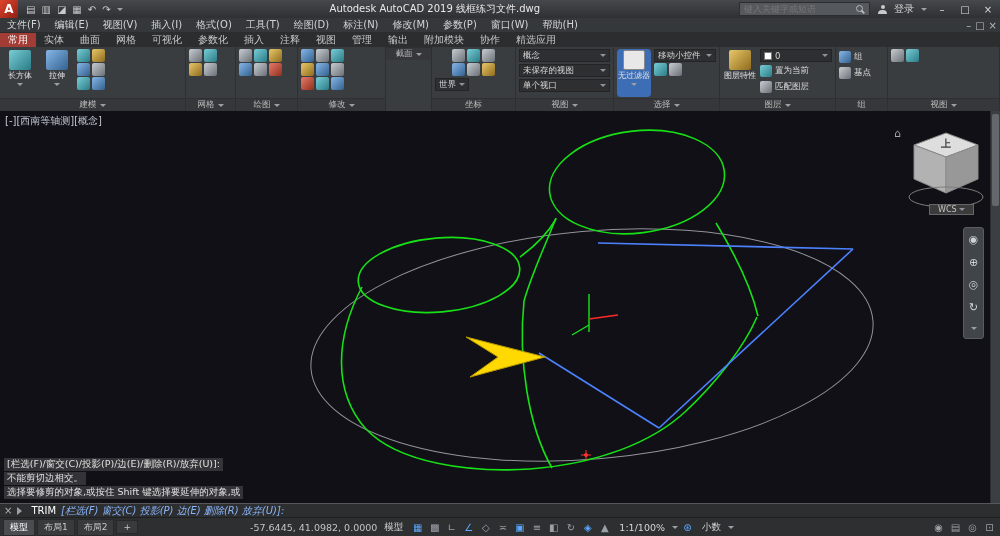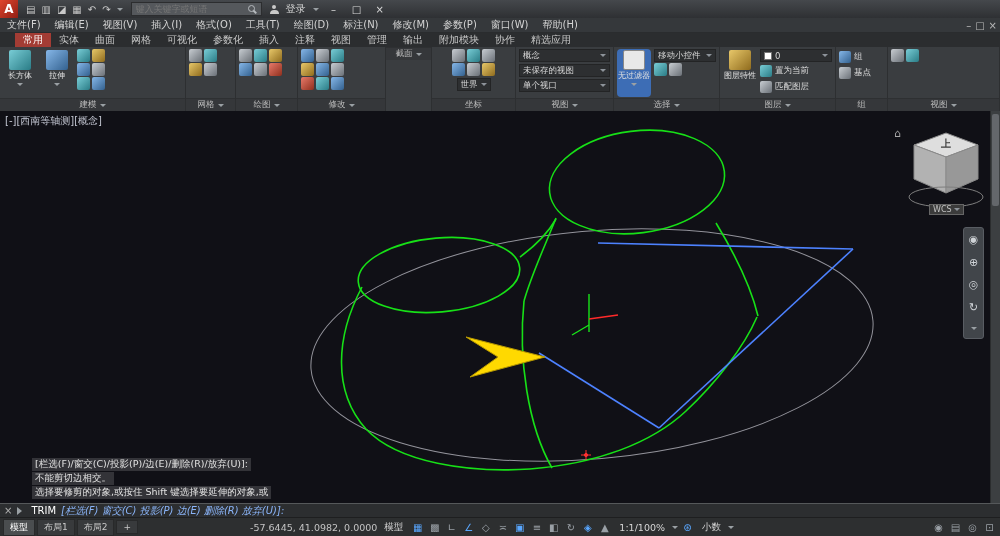--- a/index.html
+++ b/index.html
@@ -23,21 +23,21 @@
   .winbtn{width:16px;text-align:center;color:#d8d8d8;font-size:10px;}
 
   
   .menubar{height:15px;background:#35383b;display:flex;align-items:center;font-size:10px;color:#d4d4d4;flex:0 0 15px;border-bottom:1px solid #2a2c2e;}
   .mi{padding:0 7px;white-space:nowrap;}
   .menu-right{margin-left:auto;display:flex;gap:4px;padding-right:3px;color:#b8b8b8;}
 
   
   .ribbontabs{height:14px;background:#2b2d2f;display:flex;align-items:stretch;font-size:10px;color:#c8c8c8;flex:0 0 14px;}
   .rt{padding:0 8px;line-height:14px;white-space:nowrap;}
-  .rt.active{background:#a33c34;color:#fff;margin-left:15px;}
+  .rt.active{background:#a33c34;color:#fff;}
 
   
   .ribbon{height:64px;background:#3a3d40;display:flex;flex:0 0 64px;overflow:hidden;}
   .panel{display:flex;flex-direction:column;border-right:1px solid #2d2f31;min-width:0;flex:0 0 auto;}
   .pc{flex:1;display:flex;align-items:flex-start;padding:2px 3px;gap:3px;overflow:hidden;}
   .plabel{height:13px;font-size:8.5px;color:#bdbdbd;display:flex;align-items:center;justify-content:center;gap:3px;background:#35373a;border-top:1px solid #2e3032;white-space:nowrap;}
   .carat{width:0;height:0;border:3px solid transparent;border-top:3px solid #9aa0a4;margin-top:3px;flex:0 0 auto;}
   .bigbtn{width:34px;display:flex;flex-direction:column;align-items:center;font-size:8px;color:#e0e0e0;flex:0 0 34px;}
   .bigbtn.blue{background:#3d6db5;border-radius:4px;height:48px;}
   .bicon{width:22px;height:20px;margin:1px 0;border-radius:2px;}
@@ -58,25 +58,25 @@
   .dd .dv{flex:1;overflow:hidden;}
   .ddcaret{width:0;height:0;border:3px solid transparent;border-top:3px solid #8d939a;margin-top:3px;}
   .lsw{width:8px;height:8px;background:#fff;border:1px solid #777;flex:0 0 8px;}
 
   
   .canvas{position:relative;flex:1 1 auto;background:#101016;overflow:hidden;}
   .draw{position:absolute;left:0;top:0;width:100%;height:100%;}
   .vp-label{position:absolute;left:5px;top:3px;font-size:10px;color:#c3c6d2;}
   .vc-home{position:absolute;left:894px;top:16px;color:#a8a8a8;font-size:11px;}
   .vc-top{position:absolute;left:930px;top:26px;width:32px;text-align:center;font-size:10px;color:#3c3c3c;font-weight:bold;}
-  .vc-wcs{position:absolute;left:929px;top:93px;font-size:8px;color:#c2c2c2;background:#3b3b3b;border:1px solid #666;padding:0 3px;display:flex;align-items:center;gap:2px;}
+  .vc-wcs{position:absolute;left:929px;top:93px;font-size:8px;color:#c2c2c2;background:#3b3b3b;border:1px solid #666;padding:0 8px;display:flex;align-items:center;gap:2px;}
   .navbar{position:absolute;right:16px;top:116px;width:21px;height:112px;background:rgba(72,76,82,0.88);border:1px solid #595d63;border-radius:3px;display:flex;flex-direction:column;align-items:center;justify-content:space-around;color:#cfd3d7;font-size:11px;}
   .vscroll{position:absolute;right:0;top:0;bottom:0;width:10px;background:#3c3f41;border-left:1px solid #2b2d2e;}
   .vthumb{position:absolute;left:1px;right:1px;top:3px;height:92px;background:#64676b;border-radius:2px;}
-  .history{position:absolute;left:4px;bottom:4px;display:flex;flex-direction:column;gap:1px;font-family:"DejaVu Sans Mono",monospace;font-size:9.5px;color:#e0e0e0;margin-left:28px;}
+  .history{position:absolute;left:4px;bottom:4px;display:flex;flex-direction:column;gap:1px;font-family:"DejaVu Sans Mono",monospace;font-size:9.5px;color:#e0e0e0;}
   .history div{background:rgba(80,80,86,0.55);padding:0 3px;width:fit-content;}
 
   
   .cmdline{height:14px;flex:0 0 14px;background:#2c2e30;border-top:1px solid #55585a;display:flex;align-items:center;font-family:"DejaVu Sans Mono",monospace;font-size:10px;color:#cccccc;gap:5px;padding:0 4px;}
   .cmd-close{color:#b0b0b0;}
   .cmd-prompt{width:0;height:0;border:4px solid transparent;border-left:5px solid #9aa0a4;}
   .cmd-name{color:#ffffff;}
   .cmd-opts{color:#8ab4f8;white-space:nowrap;overflow:hidden;font-style:italic;}
 
   
@@ -98,20 +98,21 @@
     <div class="logo">A</div>
     <div class="qat">
       <span>▤</span>
       <span>▥</span>
       <span>◪</span>
       <span>▦</span>
       <span>↶</span>
       <span>↷</span>
       <span class="carat"></span>
     </div>
+    <div class="tb-title">Autodesk AutoCAD 2019  线框练习文件.dwg</div>
     <div class="searchbox">
       <input type="text" placeholder="键入关键字或短语" style="">
       <span class="mag"></span>
     </div>
     <div class="tb-right">
       <span class="person"></span>
       <span>登录</span>
       <span class="carat"></span>
       <span class="winbtn">–</span>
       <span class="winbtn">□</span>
@@ -239,21 +240,21 @@
     </div>
 
     <div class="panel" style="width:46px">
       <div class="plabel">
         <span>截面</span>
           <span class="carat"></span>
       </div>
     </div>
 
     <div class="panel" style="width:84px">
-      <div class="pc" style="flex-direction:column;align-items:center;gap:2px">
+      <div class="pc" style="flex-direction:column;align-items:flex-start;gap:2px">
         <div class="tgrid3" style="margin:0 auto">
           <div class="ti ic-gray"></div>
           <div class="ti ic-teal"></div>
           <div class="ti ic-gray"></div>
           <div class="ti ic-blue"></div>
           <div class="ti ic-gray"></div>
           <div class="ti ic-gold"></div>
         </div>
         <div class="dd">
           <span class="dv">世界</span>

